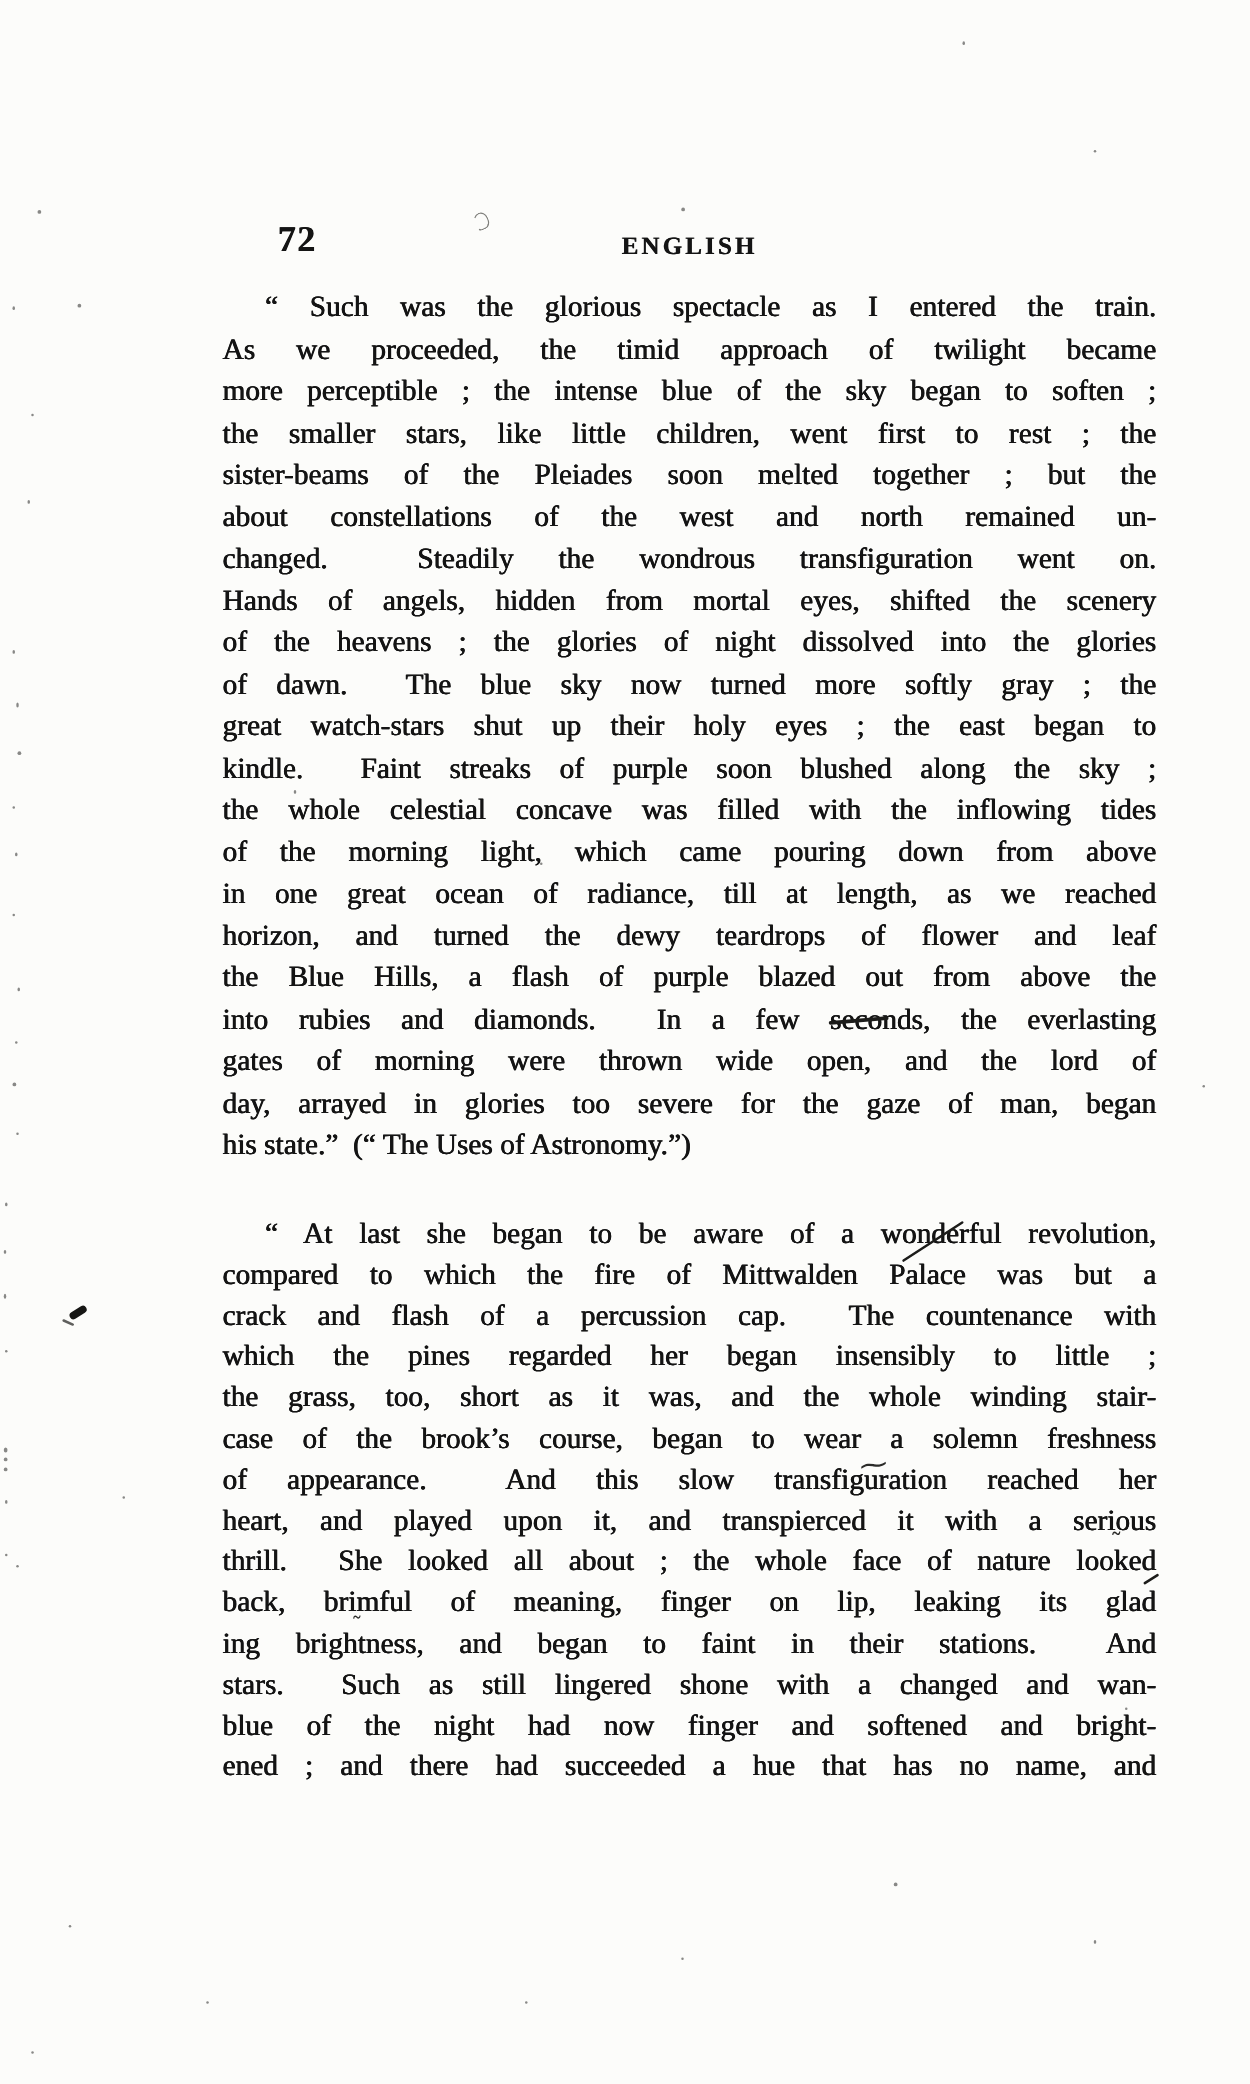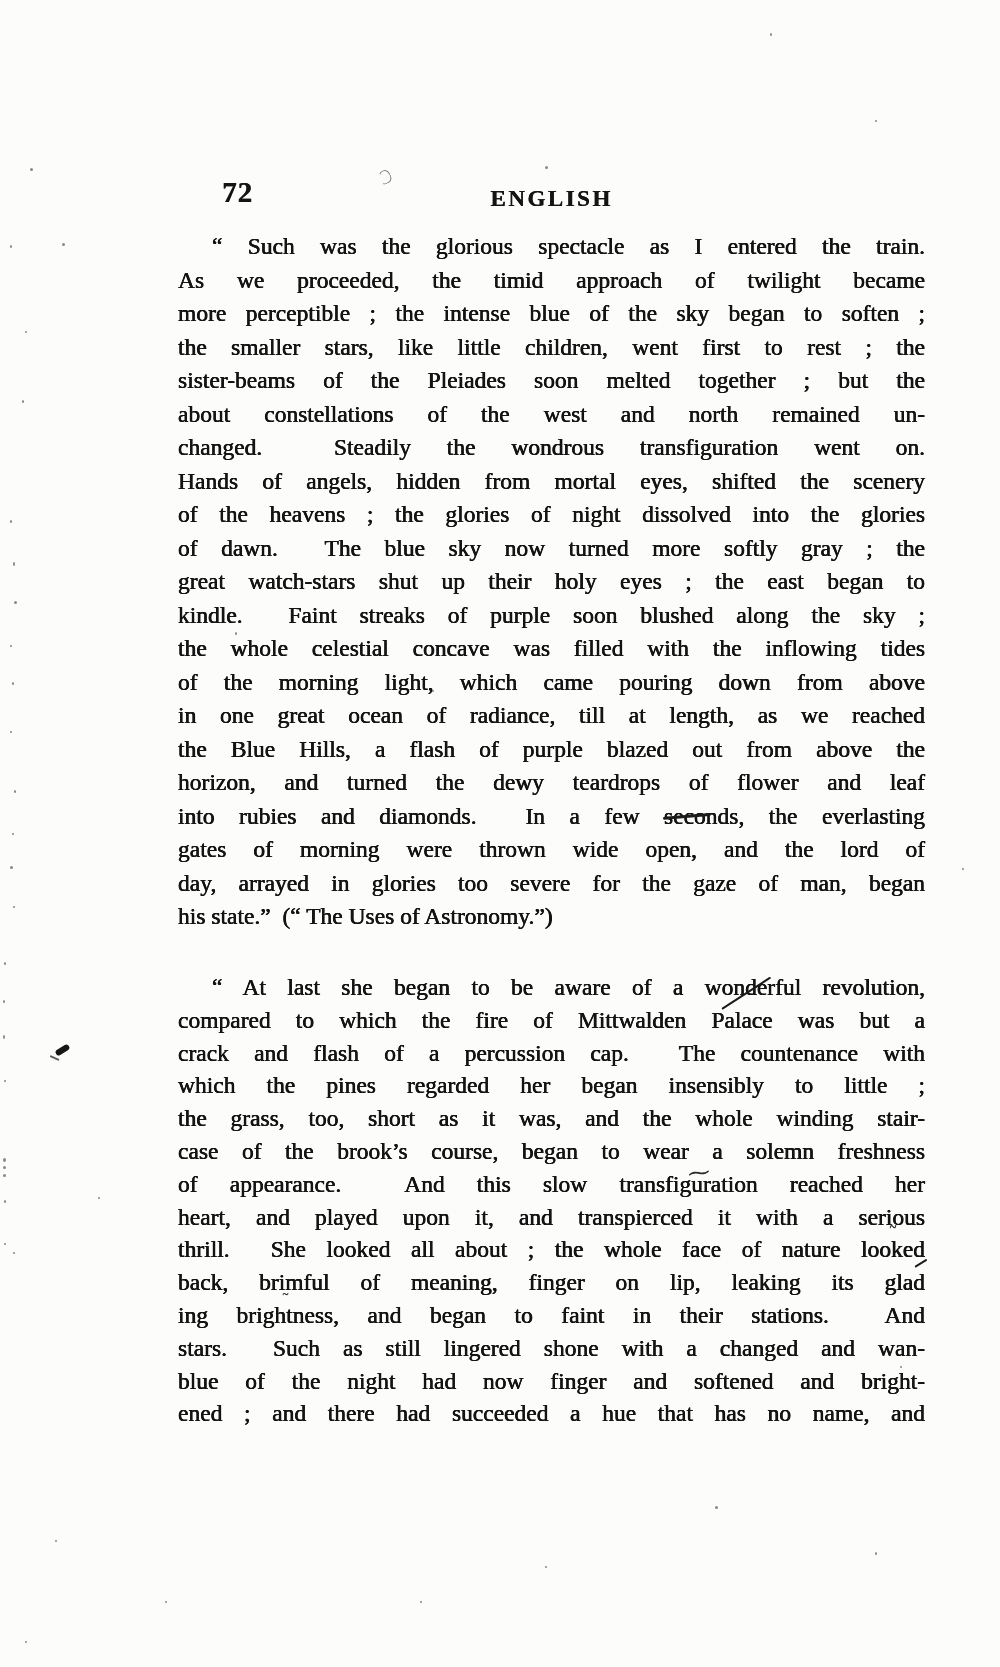--- a/index.html
+++ b/index.html
@@ -16,21 +16,21 @@
   
   .page-number {
     position: absolute; left: 178px; top: 176px;
     font-size: 29px; font-weight: 700; letter-spacing: 1px;
     text-shadow: 0.4px 0 currentColor;
     margin-left: 44px;
   }
   .running-head {
     position: absolute; left: 178px; top: 186px; width: 747px;
     text-align: center;
-    font-size: 23px; font-weight: 700; letter-spacing: 2.5px;
+    font-size: 20px; font-weight: 700; letter-spacing: 2.5px;
     text-shadow: 0.4px 0 currentColor;
   }
 
   
   .paragraph {
     position: absolute; left: 178px; width: 747px;
     font-size: 23.5px;
     text-shadow: 0.35px 0 currentColor, -0.2px 0 currentColor;
   }
   .para-1 { top: 230px; line-height: 33.5px; }
@@ -85,22 +85,22 @@
       <div class="line">about constellations of the west and north remained un-</div>
       <div class="line">changed.&nbsp; Steadily the wondrous transfiguration went on.</div>
       <div class="line">Hands of angels, hidden from mortal eyes, shifted the scenery</div>
       <div class="line">of the heavens ; the glories of night dissolved into the glories</div>
       <div class="line">of dawn.&nbsp; The blue sky now turned more softly gray ; the</div>
       <div class="line">great watch-stars shut up their holy eyes ; the east began to</div>
       <div class="line">kindle.&nbsp; Faint streaks of purple soon blushed along the sky ;</div>
       <div class="line">the whole celestial concave was filled with the inflowing tides</div>
       <div class="line">of the morning light, which came pouring down from above</div>
       <div class="line">in one great ocean of radiance, till at length, as we reached</div>
+      <div class="line">horizon, and turned the dewy teardrops of flower and leaf</div>
       <div class="line">the Blue Hills, a flash of purple blazed out from above the</div>
-      <div class="line">horizon, and turned the dewy teardrops of flower and leaf</div>
       <div class="line">into rubies and diamonds.&nbsp; In a few seconds, the everlasting</div>
       <div class="line">gates of morning were thrown wide open, and the lord of</div>
       <div class="line">day, arrayed in glories too severe for the gaze of man, began</div>
       <div class="line no-just">his state.”&nbsp; (“ The Uses of Astronomy.”)</div>
     </div>
   <div class="paragraph para-2">
       <div class="line first">“ At last she began to be aware of a wonderful revolution,</div>
       <div class="line">compared to which the fire of Mittwalden Palace was but a</div>
       <div class="line">crack and flash of a percussion cap.&nbsp; The countenance with</div>
       <div class="line">which the pines regarded her began insensibly to little ;</div>

